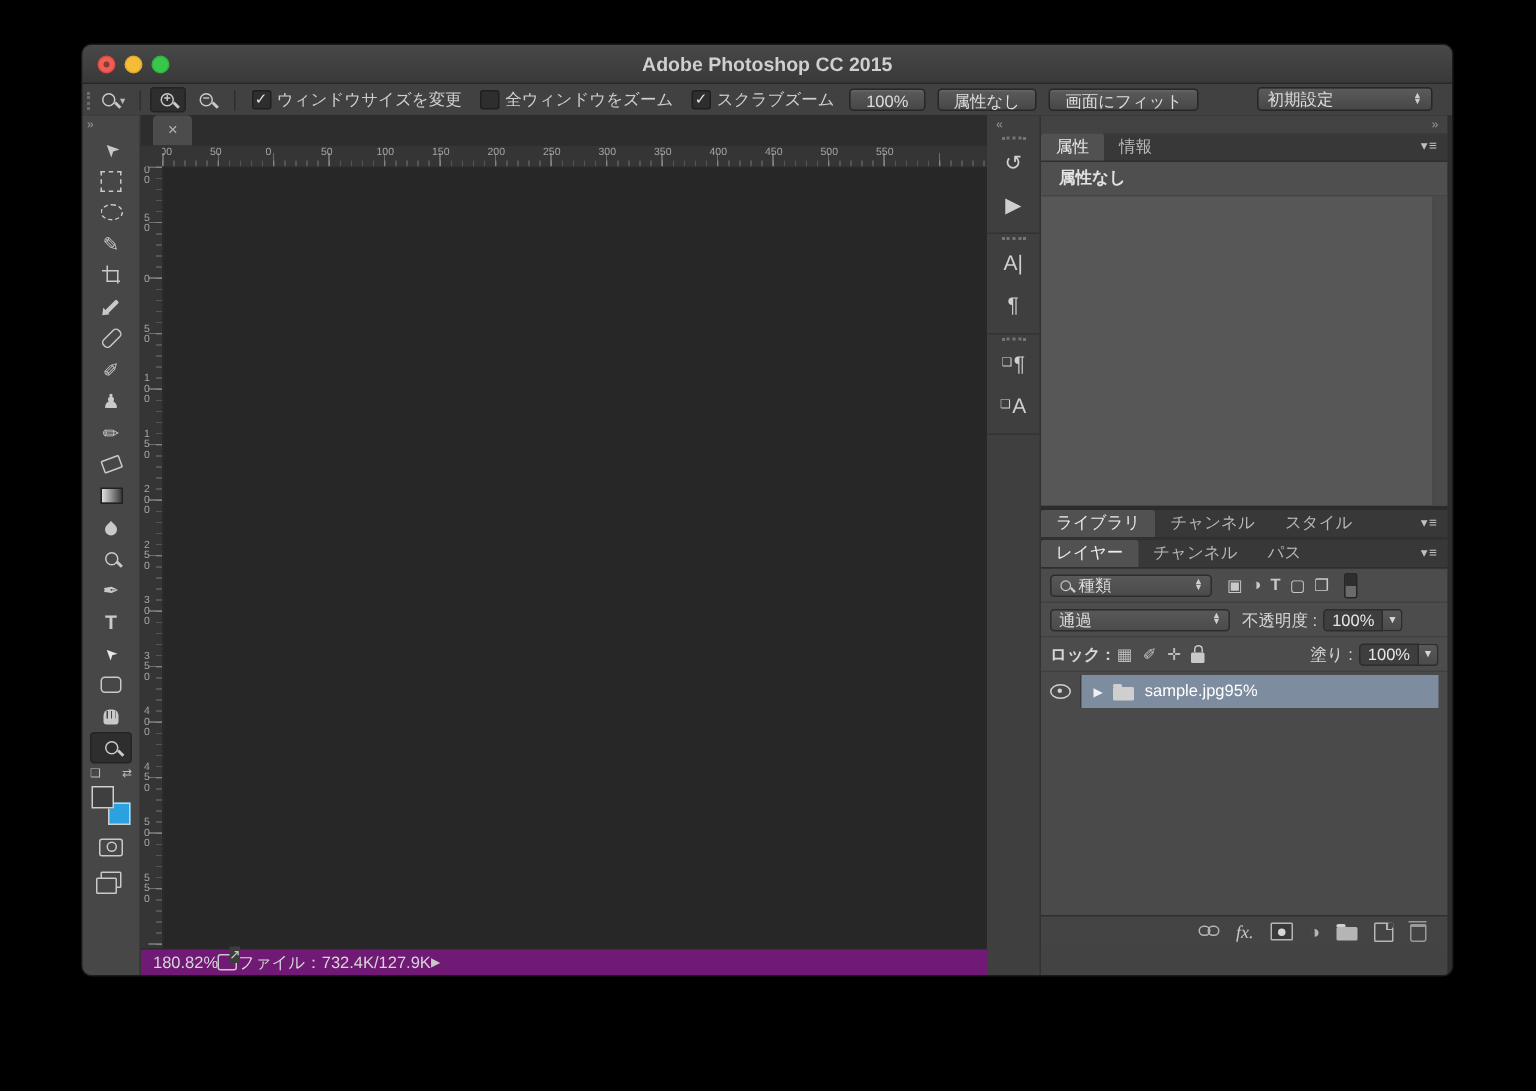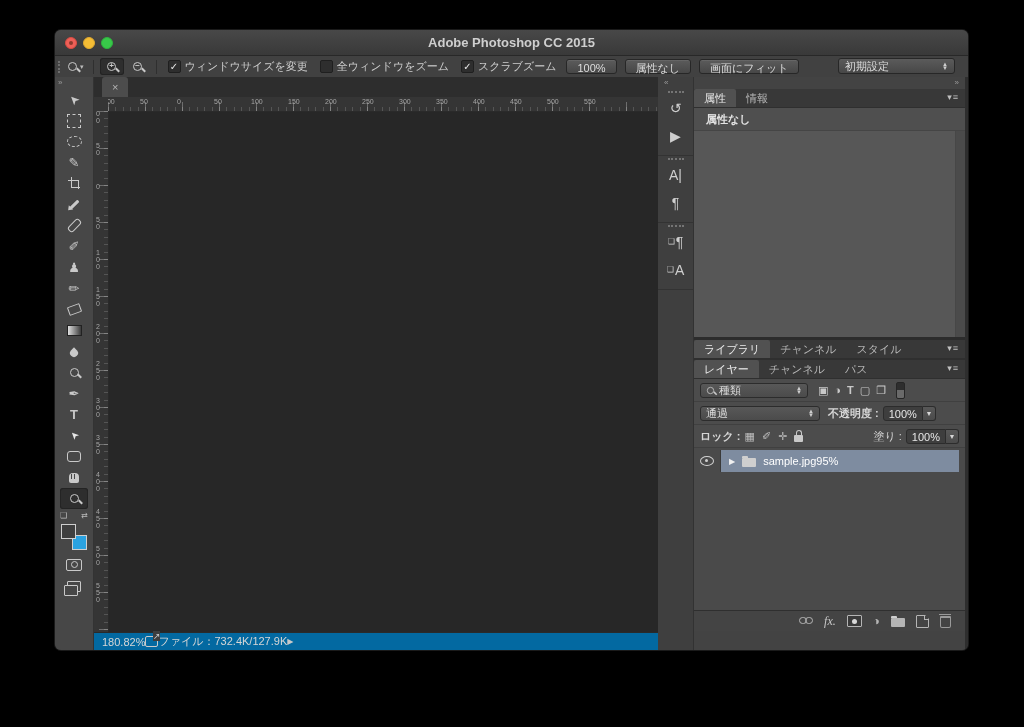--- a/index.html
+++ b/index.html
@@ -104,21 +104,21 @@
     background-image:
       repeating-linear-gradient(180deg,rgba(255,255,255,.28) 0 1px,transparent 1px 37px),
       repeating-linear-gradient(180deg,rgba(255,255,255,.16) 0 1px,transparent 1px 7.4px);
     background-size:9px 100%,4px 100%;background-position:100% 0,100% 0;background-repeat:no-repeat;overflow:hidden;}
   .vruler .rl{position:absolute;left:2px;font-size:7px;line-height:7px;color:#a5a5a5;white-space:pre-line;}
   .canvas{position:absolute;left:14px;top:34px;right:0;bottom:17px;background:#272727;overflow:hidden;}
   .artboard{position:absolute;left:73px;top:67px;width:390px;height:390px;display:flex;
             align-items:center;justify-content:center;}
   .artboard .lbl{font-family:"DejaVu Sans Mono","Liberation Mono",monospace;font-weight:bold;
                  font-size:44px;color:#fff;letter-spacing:7px;}
-  .statusbar{position:absolute;left:0;right:0;bottom:0;height:17px;background:#0369a1;border-top:1px solid #2a2a2a;
+  .statusbar{position:absolute;left:0;right:0;bottom:0;height:17px;background:#701a75;border-top:1px solid #2a2a2a;
              display:flex;align-items:center;font-size:11px;color:#d6d6d6;padding-left:8px;}
   .share-ico{position:relative;width:11px;height:9px;border:1.2px solid #c9c9c9;border-radius:2px;}
   .share-ico::after{content:"↗";position:absolute;right:-3px;top:-6px;font-size:9px;color:#c9c9c9;background:#3d3d3d;}
   .status-play{font-size:8px;color:#c9c9c9;}
   
   .dock{position:absolute;left:603px;top:0;width:35px;bottom:0;background:#3f3f3f;border-right:1px solid #323232;}
   .dock .hdr{height:12px;font-size:8px;color:#9a9a9a;padding-left:6px;line-height:12px;}
   .dock-group{border-bottom:1px solid #333;padding-bottom:4px;margin-bottom:2px;}
   .dock-grip{width:16px;margin:2px auto;border-top:2px dotted #757575;}
   .dockbtn{width:26px;height:26px;margin:2px auto;display:flex;align-items:center;justify-content:center;
@@ -468,21 +468,21 @@
         </div>
 
         <div class="ctrl-row">
           <span class="well" style="width:120px">
             <span class="flex">通過</span>
             <span class="updown">
                 <span>▲</span>
                 <span>▼</span>
               </span>
           </span>
-          <span class="vlabel" style="margin-left:4px;font-weight:bold">不透明度 :</span>
+          <span class="vlabel" style="margin-left:4px;font-weight:normal">不透明度 :</span>
           <span style="display:flex">
             <span class="valbox">100%</span>
             <span class="valbtn">▼</span>
           </span>
         </div>
 
         <div class="ctrl-row">
           <span class="vlabel" style="font-weight:bold">ロック :</span>
           <span class="lock-icons">
             <span>▦</span>

